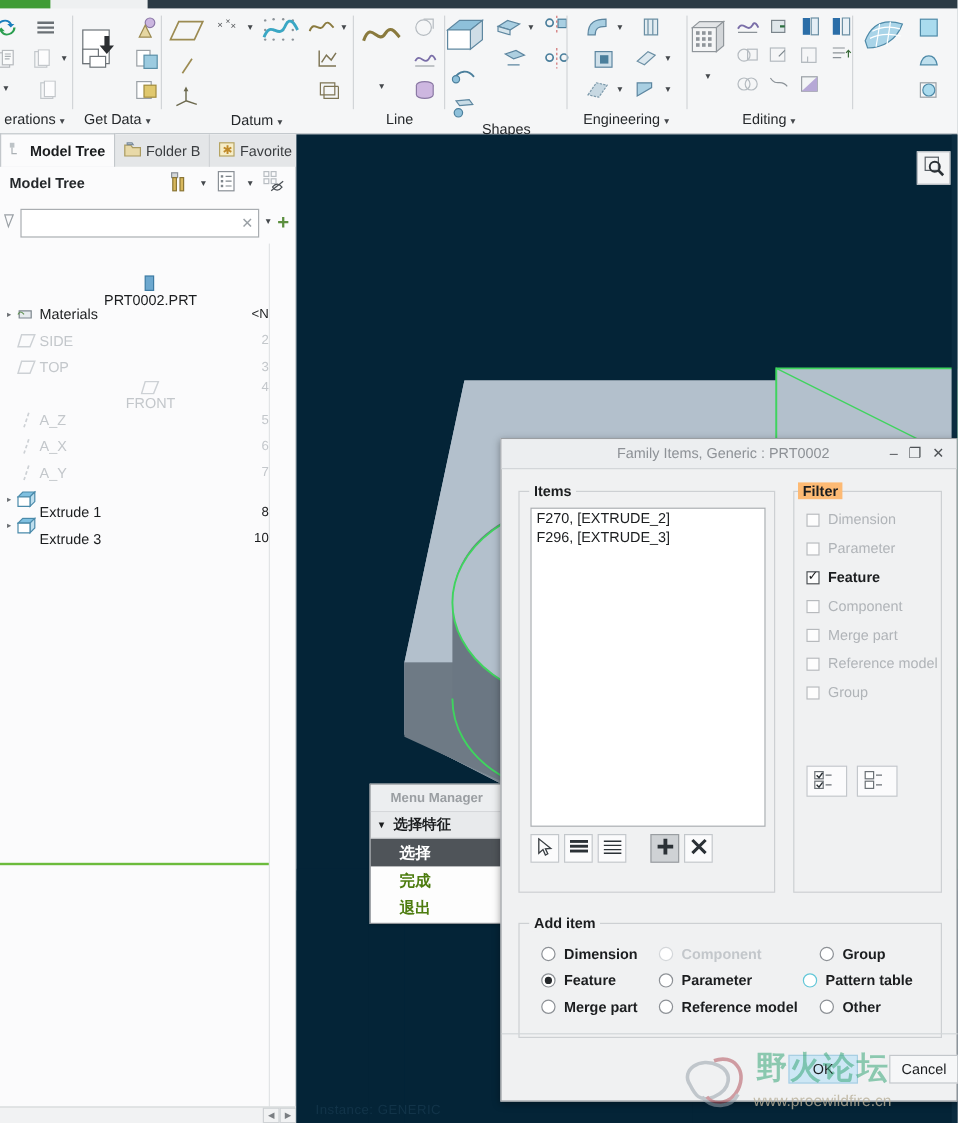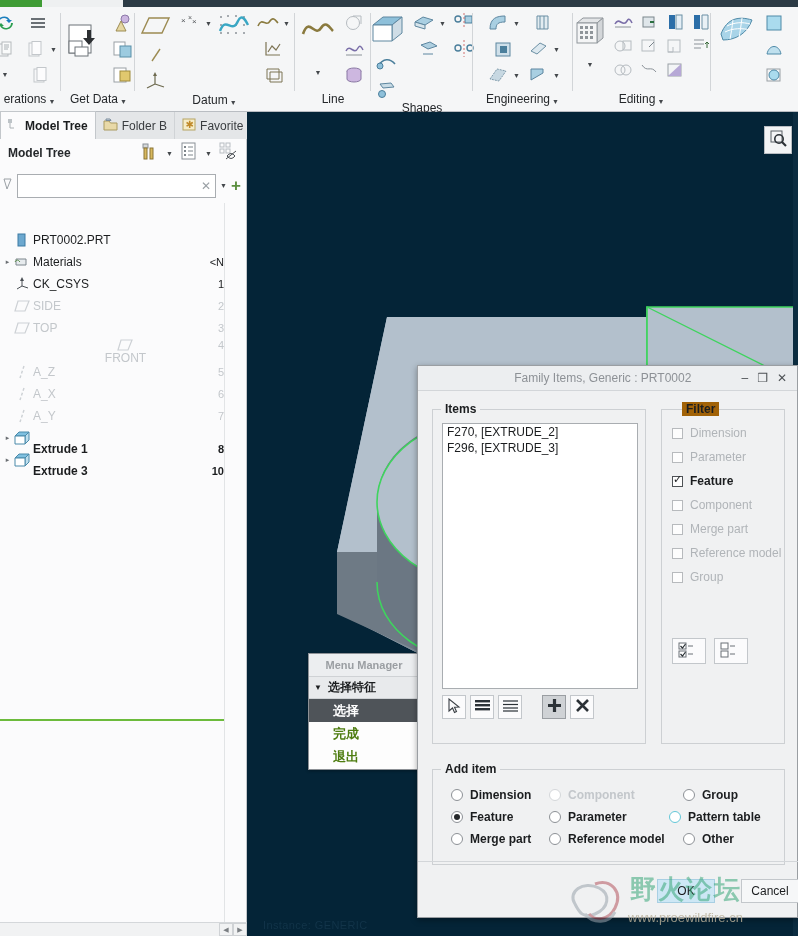--- a/index.html
+++ b/index.html
@@ -89,21 +89,21 @@
   .mt-colsep { position:absolute; left:224px; top:91px; width:1px; height:800px;
                background:#e2e4e6; }
 
   .tree { position:absolute; left:0; top:117px; width:247px; }
   .trow { height:22px; display:flex; align-items:center; position:relative; padding-left:2px; }
   .trow .exp { width:11px; text-align:center; font-size:7px; color:#6b6f73; }
   .trow .tico { width:18px; height:18px; display:flex; align-items:center; justify-content:center; }
   .trow .tlbl { font-size:12px; color:#1b1d1f; margin-left:2px; white-space:nowrap; }
   .trow .tnum { position:absolute; right:23px; font-size:11px; color:#1b1d1f; }
   .trow.dim .tlbl, .trow.dim .tnum { color:#c3c7cb; }
-  .trow.bold .tlbl, .trow.bold .tnum { font-weight:bold;margin-top:21px; }
+  .trow.bold .tlbl, .trow.bold .tnum { font-weight:normal;margin-top:21px; }
   .greenline { position:absolute; left:0; width:224px; height:2px; background:#6cbb3c; }
 
   .hscroll {
     position:absolute; left:0; bottom:0; width:247px; height:14px;
     background:#f1f2f3; border-top:1px solid #d4d7da; display:flex; align-items:center;
   }
   .hscroll .arrow { width:14px; height:13px; display:flex; align-items:center;
                     justify-content:center; font-size:7px; color:#7a7e82; border:1px solid #cfd2d5;}
 
   
@@ -187,21 +187,21 @@
     width:24px; height:24px; background:#fbfbfc; border:1px solid #c3c7cb;
     display:flex; align-items:center; justify-content:center;
   }
   .tbtn.pressed { background:#cfd2d5; border:1px solid #9a9ea2; }
   .tgap { width:12px; }
   .filterpanel {
     position:absolute; left:243px; top:18px; width:124px; height:335px;
     border:1px solid #cdd0d3;
   }
   .filterpanel .legend {
-    position:absolute; top:-8px; left:20px; background:#a16207; padding:0 4px;
+    position:absolute; top:-8px; left:3px; background:#fdba74; padding:0 4px;
     font-size:12px; font-weight:bold; color:#1b1d1f;
   }
   .chkrow { position:absolute; left:10px; display:flex; align-items:center; gap:7px; }
   .chkbox { width:11px; height:11px; border:1px solid #b7babd; background:#fdfdfd;
             position:relative; }
   .chkbox.on { border-color:#4e5256; }
   .chkbox.on::after {
     content:"✓"; position:absolute; left:0px; top:-4px; font-size:11px; color:#1b1d1f;
   }
   .chklbl { font-size:12px; color:#b0b4b8; white-space:nowrap; }
@@ -811,51 +811,40 @@
         <input type="text" value="" placeholder="" style="">
         <span style="color:#9aa0a5;font-size:12px;">✕</span>
       </div>
       <span class="caret"></span>
       <span style="margin-right:6px;color:#5c8f3f;font-size:17px;font-weight:bold;line-height:1;">+</span>
     </div>
 
     <div class="mt-colsep"></div>
 
     <div class="tree" id="tree-root">
-        <div class="trow" style="padding-left: 2px;">
+        <div class="trow" style="padding-left: 2px; flex-direction: column;">
           <span class="exp"></span>
           <span class="tico">
             <svg width="14" height="14" viewBox="0 0 14 14">
               <rect x="3" y="1" width="7" height="12" fill="#6da8cf" stroke="#3d7ba3"></rect>
             </svg>
           </span>
           <span class="tlbl">PRT0002.PRT</span>
           <span class="tnum"></span>
         </div>
         <div class="trow" style="padding-left: 2px;">
           <span class="exp">▸</span>
           <span class="tico">
             <svg width="16" height="14" viewBox="0 0 16 14">
               <path d="M2 4 h10 v6 H2z" fill="#e7ebee" stroke="#7d868d"></path>
               <path d="M1 7 q2 -4 5 0" fill="none" stroke="#5d8f4f"></path>
             </svg>
           </span>
           <span class="tlbl">Materials</span>
           <span class="tnum">&lt;N</span>
-        </div>
-        <div class="trow" style="padding-left: 2px;">
-          <span class="exp"></span>
-          <span class="tico">
-            <svg width="15" height="14" viewBox="0 0 15 14">
-              <path d="M7 2 v7 M7 9 L2 12 M7 9 L13 11" stroke="#4a4f54" fill="none"></path>
-              <path d="M7 0 l2 4 h-4z" fill="#4a4f54"></path>
-            </svg>
-          </span>
-          <span class="tlbl">CK_CSYS</span>
-          <span class="tnum">1</span>
         </div>
         <div class="trow dim" style="padding-left: 2px;">
           <span class="exp"></span>
           <span class="tico">
             <svg width="16" height="12" viewBox="0 0 16 12">
               <path d="M4 1 L15 1 L11 11 L1 11z" fill="none" stroke="#cdd1d5" stroke-width="1.2"></path>
             </svg>
           </span>
           <span class="tlbl">SIDE</span>
           <span class="tnum">2</span>

